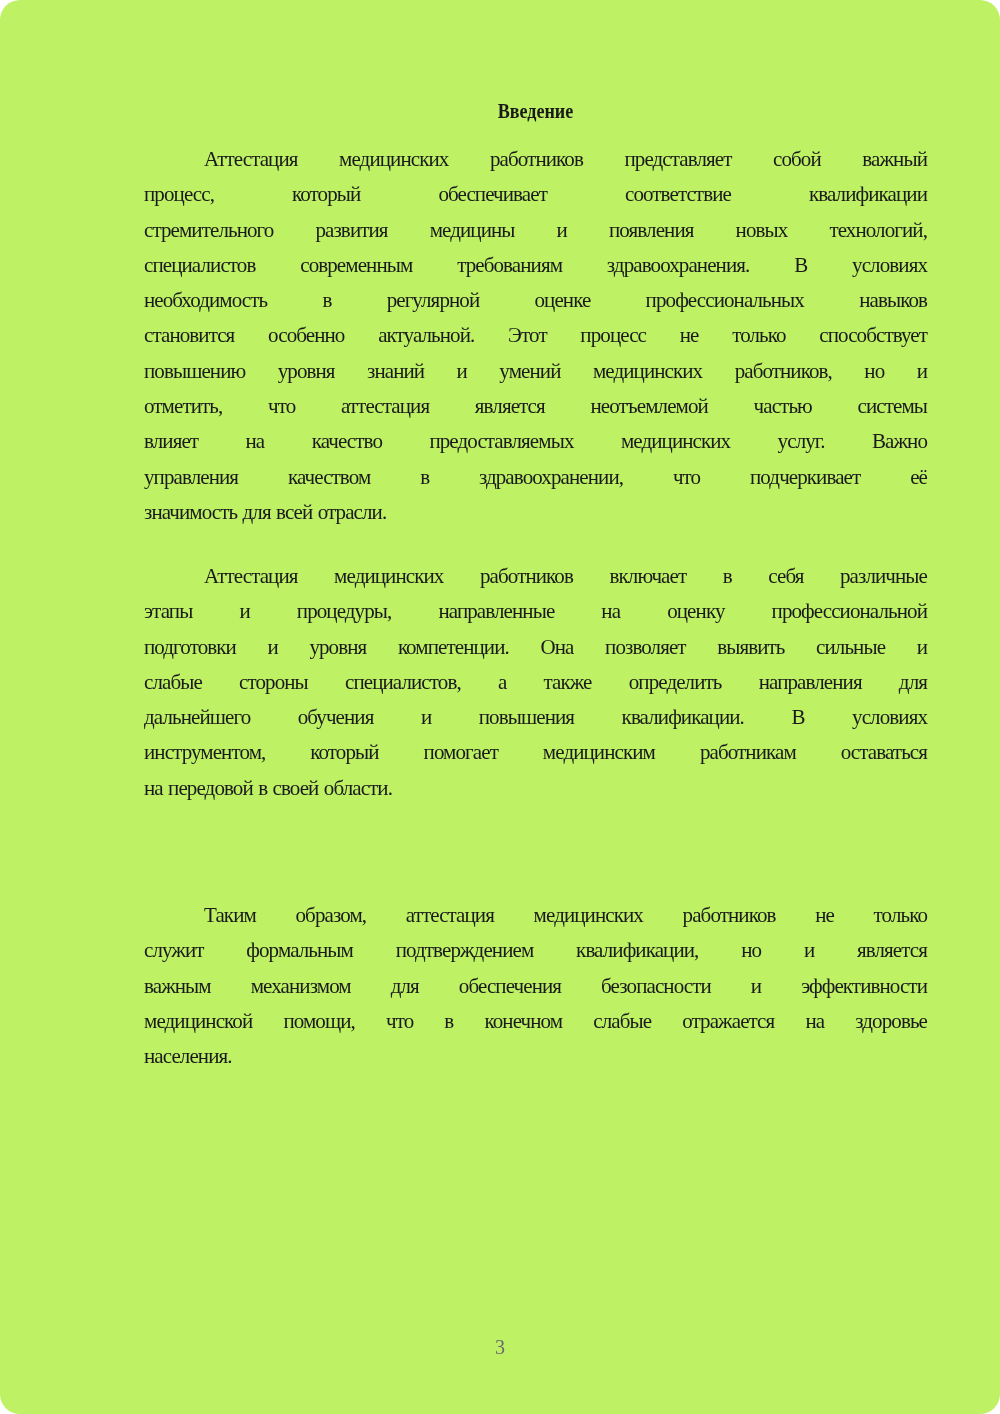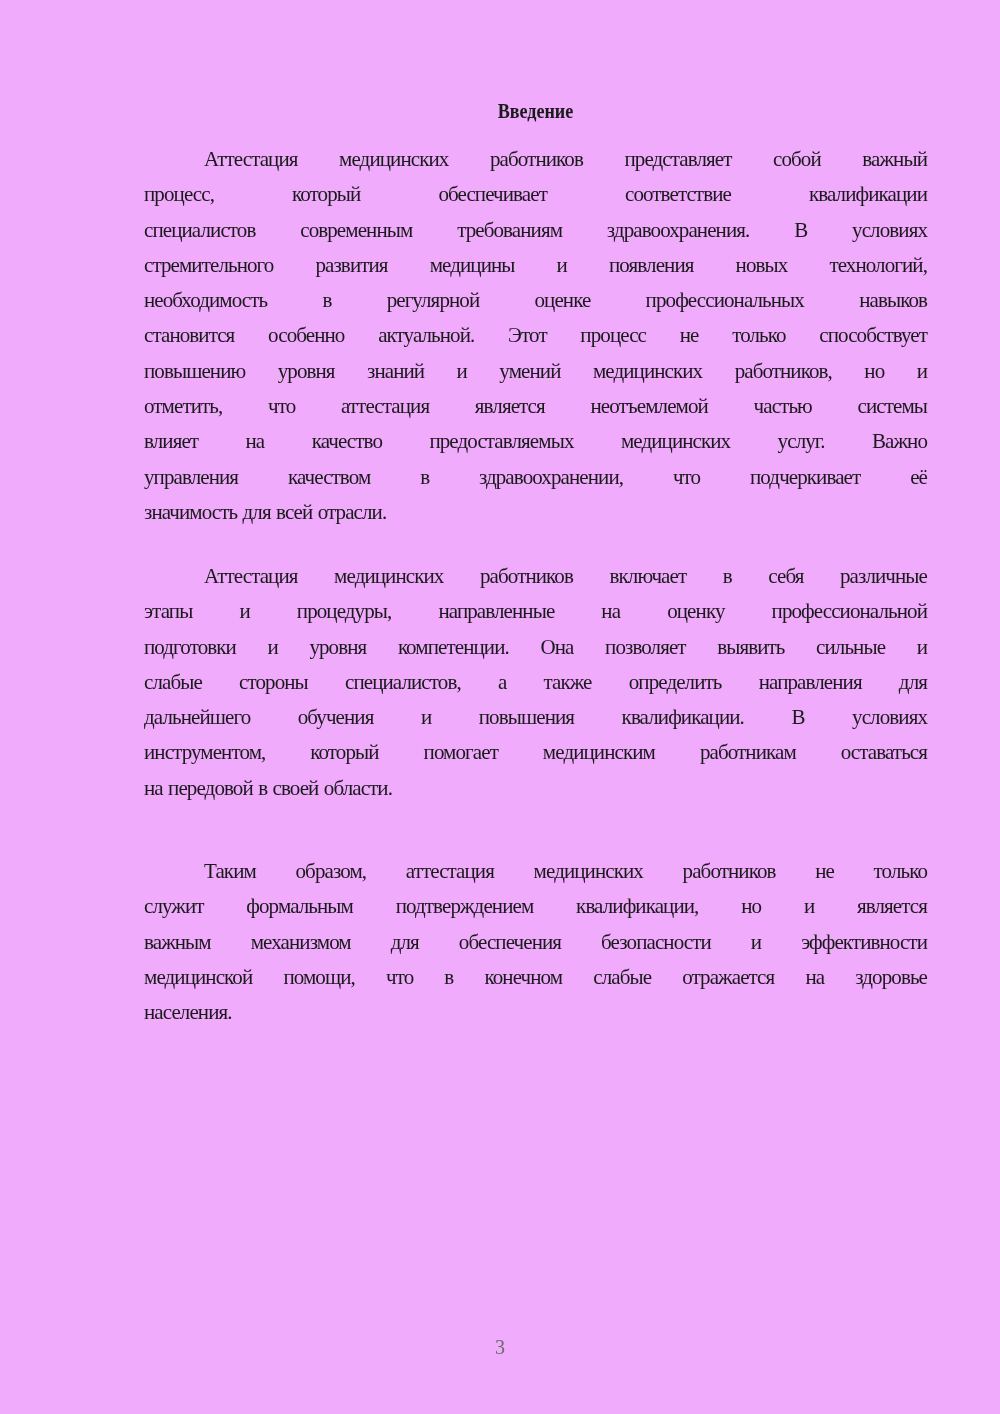--- a/index.html
+++ b/index.html
@@ -1,55 +1,55 @@
 <!DOCTYPE html>
 <html><head>
 <meta charset="utf-8">
 <style>
   html, body { margin: 0; padding: 0; background: #ffffff; }
   body { width: 1000px; height: 1414px; position: relative; overflow: hidden; }
   .page {
-    position: absolute; left: 0; top: 0; width: 1000px; height: 1414px; background: #f0abfc;
-    font-family: "Liberation Serif", "DejaVu Serif", serif; color: #1a1a1a;
+    position: absolute; left: 0; top: 0; width: 1000px; height: 1414px; background: #bef264;
+    font-family: "Liberation Serif", "DejaVu Serif", serif; color: #1a1a1a; border-radius: 20px;
   }
   .title {
     position: absolute; left: 144px; width: 783px; top: 98px;
     text-align: center; font-weight: bold; font-size: 21px; line-height: 26px;
     transform: scaleX(0.86); transform-origin: center;
   }
   .para { position: absolute; left: 144px; width: 783px; }
   .line {
     display: block; height: 35.3px; line-height: 35.3px;
     font-size: 21px; white-space: nowrap;
     text-align: justify; text-align-last: justify;
     overflow: visible;
   }
   .line.indent { padding-left: 60px; }
   .line.last { text-align-last: left; }
   .p1 { top: 142px; }
   .p2 { top: 551px; margin-top: 8px; }
-  .p3 { top: 854px; }
+  .p3 { top: 898px; }
   .page-number {
     position: absolute; left: 0; width: 1000px; top: 1335px; text-align: center;
     font-size: 20px; color: #6b6b6b; line-height: 24px;
   }
   
   .cond { letter-spacing: -0.9px; word-spacing: 1px; }
 </style>
 </head>
 <body>
 
 <div class="page">
   <div class="title">Введение</div>
 
   <div class="para p1 cond">
     <div class="line indent">Аттестация медицинских работников представляет собой важный</div>
     <div class="line">процесс, который обеспечивает соответствие квалификации</div>
+    <div class="line">стремительного развития медицины и появления новых технологий,</div>
     <div class="line">специалистов современным требованиям здравоохранения. В условиях</div>
-    <div class="line">стремительного развития медицины и появления новых технологий,</div>
     <div class="line">необходимость в регулярной оценке профессиональных навыков</div>
     <div class="line">становится особенно актуальной. Этот процесс не только способствует</div>
     <div class="line">повышению уровня знаний и умений медицинских работников, но и</div>
     <div class="line">отметить, что аттестация является неотъемлемой частью системы</div>
     <div class="line">влияет на качество предоставляемых медицинских услуг. Важно</div>
     <div class="line">управления качеством в здравоохранении, что подчеркивает её</div>
     <div class="line last">значимость для всей отрасли.</div>
   </div>
 
   <div class="para p2 cond">

